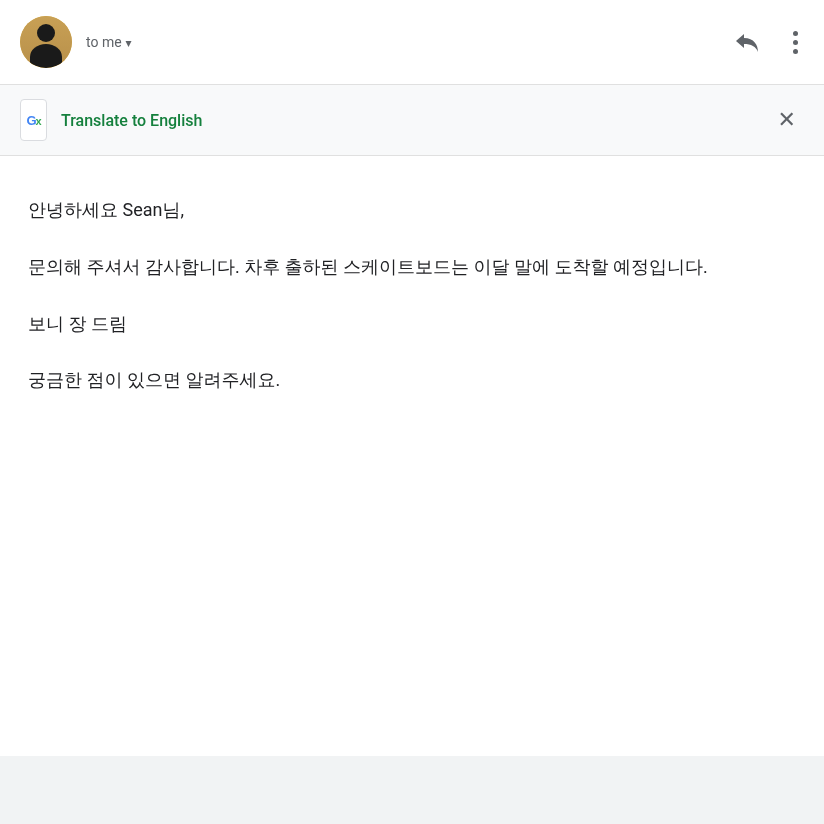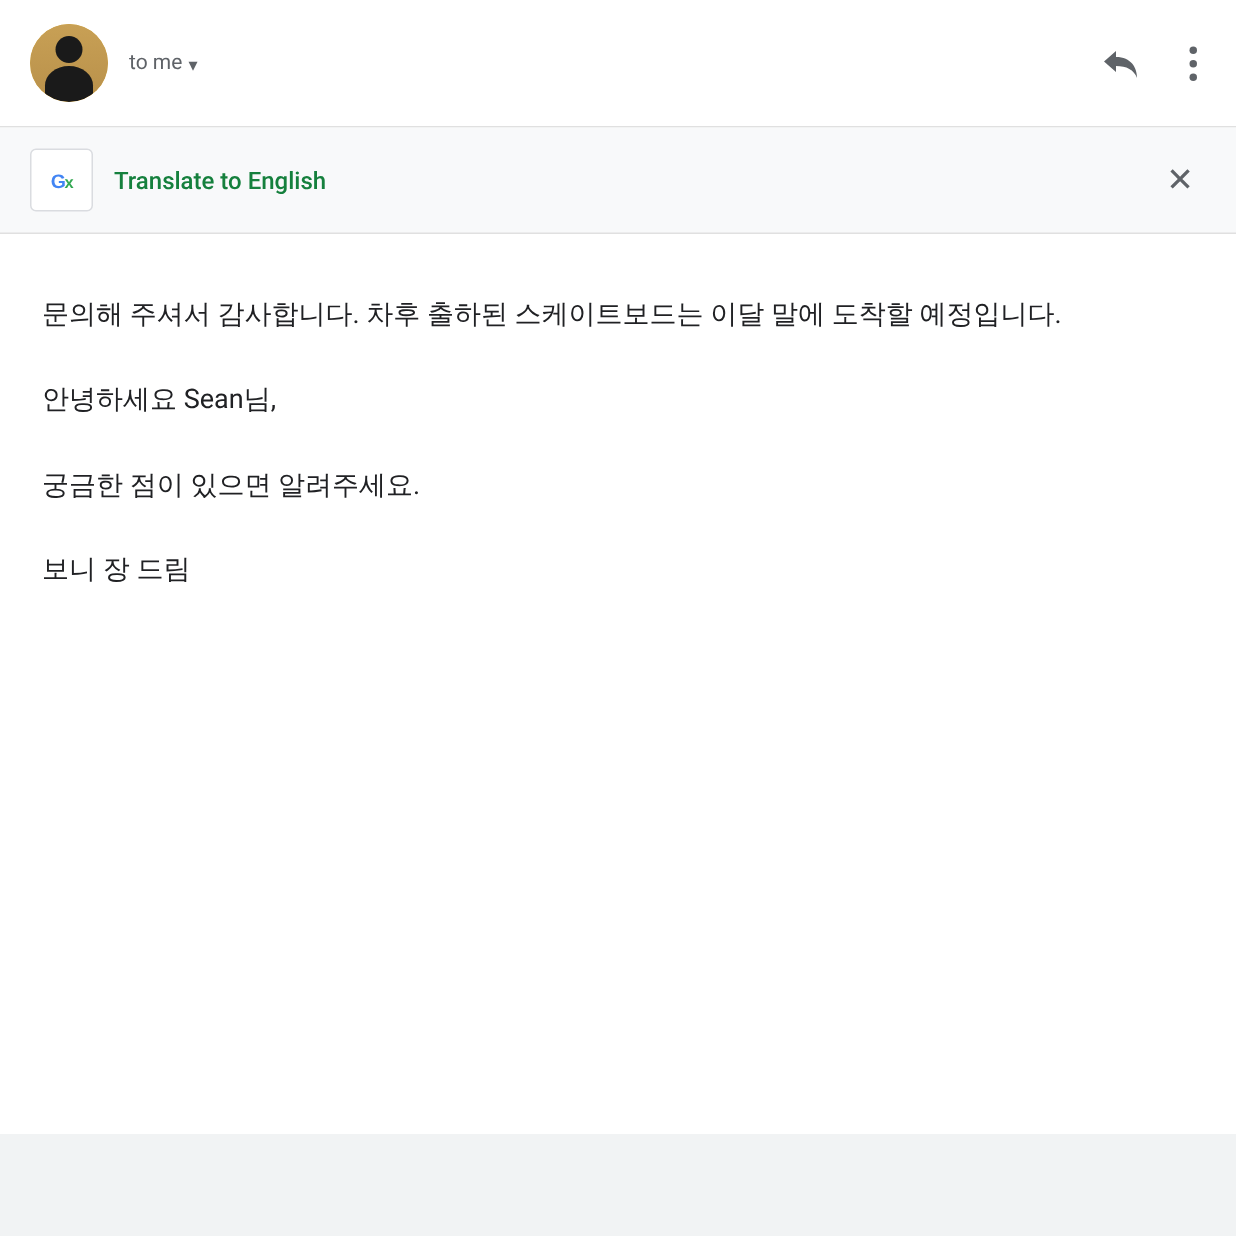--- a/index.html
+++ b/index.html
@@ -198,21 +198,21 @@
       line-height: 1.6;
       margin-bottom: 28px;
     }
 
     .email-body p:first-child {
       margin-top: 10px;
     }
 
     
     .gt-icon-container {
-      width: 42px;
+      width: 27px;
       height: 42px;
       background: #fff;
       border: 1.5px solid #dadce0;
       border-radius: 4px;
       display: grid;
       place-items: center;
       flex-shrink: 0;
     }
 
     .gt-icon-svg {
@@ -261,17 +261,17 @@
       <span class="gt-icon-svg">G<span style="color:#34a853; font-size:11px;">x</span></span>
     </div>
     <a class="translate-link">Translate to English</a>
   </div>
   <button class="close-btn">
     <span>✕</span>
   </button>
 </div>
 
 <div class="email-body">
+  <p>안녕하세요 Sean님,</p>
   <p>문의해 주셔서 감사합니다. 차후 출하된 스케이트보드는 이달 말에 도착할 예정입니다.</p>
-  <p>안녕하세요 Sean님,</p>
+  <p>보니 장 드림</p>
   <p>궁금한 점이 있으면 알려주세요.</p>
-  <p>보니 장 드림</p>
 </div>
 
 </body></html>

